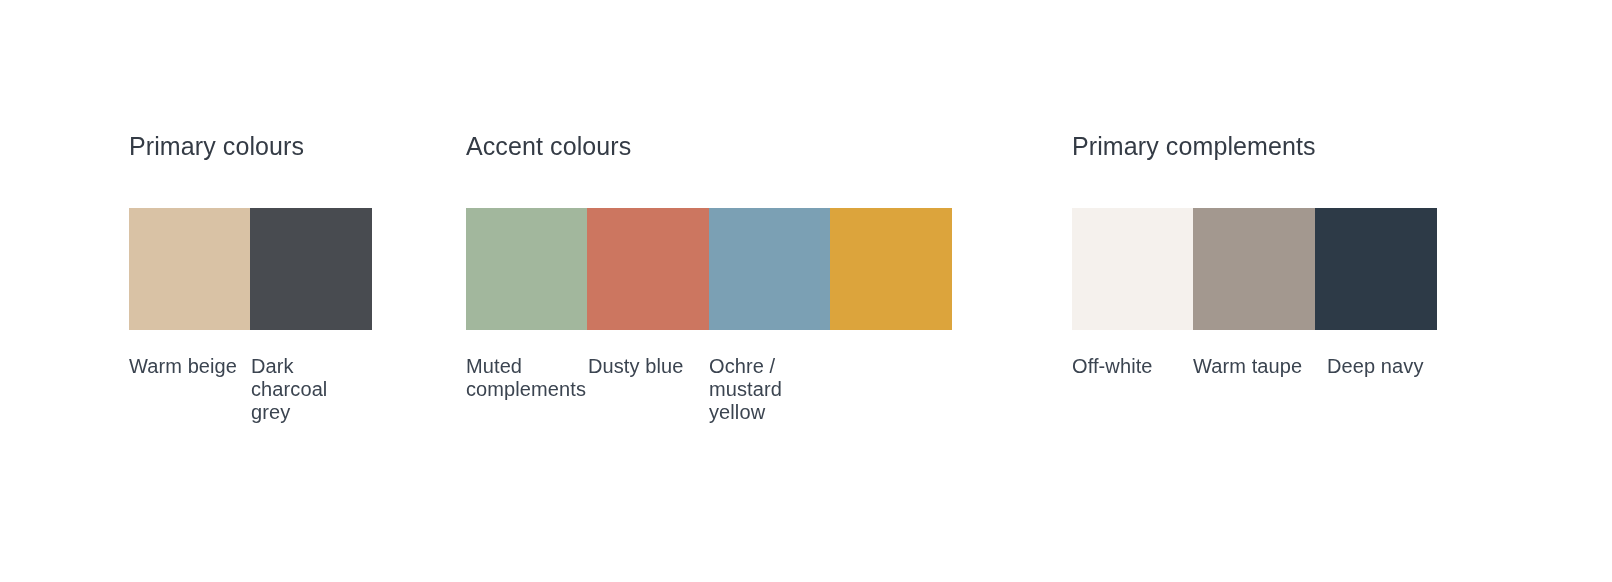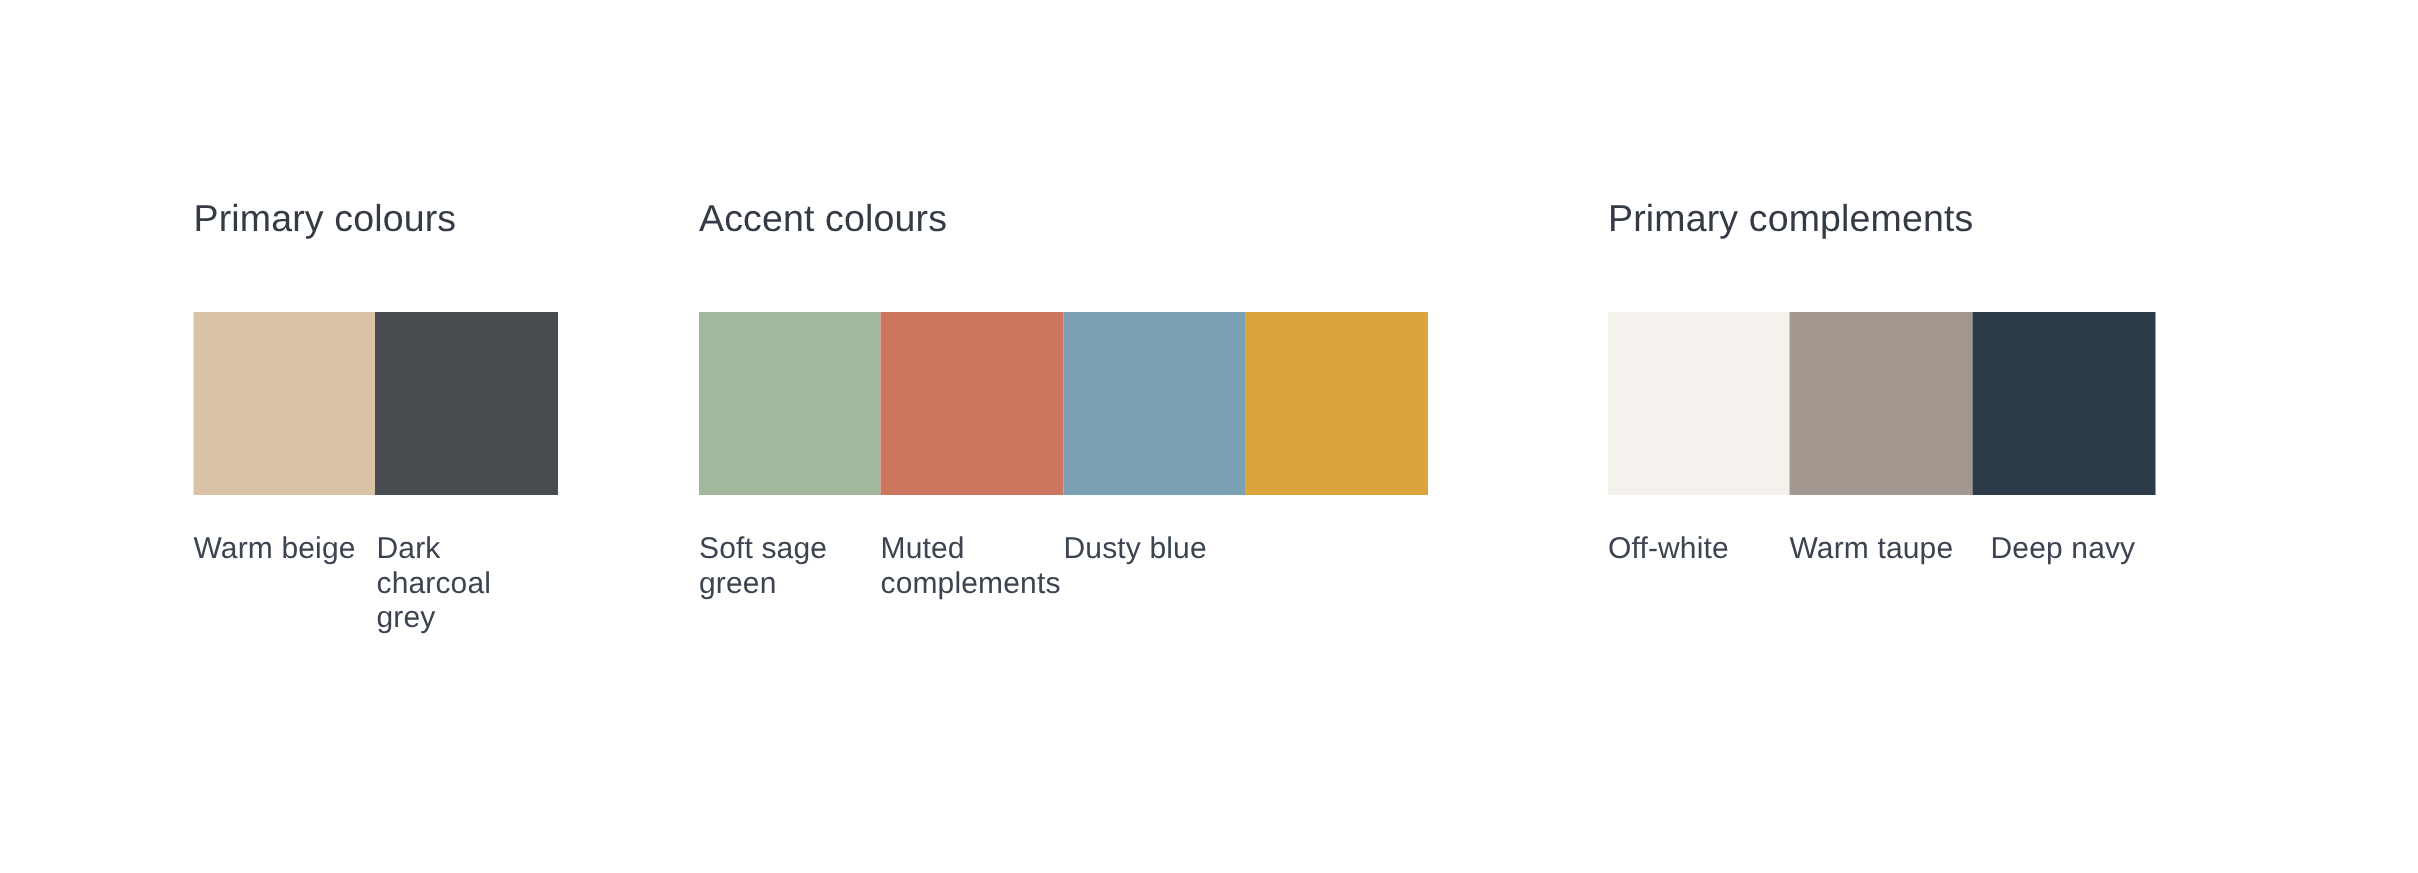--- a/index.html
+++ b/index.html
@@ -92,23 +92,23 @@
 
   <section class="group" id="group-accent">
     <h2 class="group-heading">Accent colours</h2>
     <div class="swatch-strip">
       <div class="swatch" style="width:121px;background:#a2b79d;"></div>
       <div class="swatch" style="width:122px;background:#cc7660;"></div>
       <div class="swatch" style="width:121px;background:#7ba0b4;"></div>
       <div class="swatch" style="width:122px;background:#dca43c;"></div>
     </div>
     <div class="label-row">
-      <div class="swatch-label" style="width:121px;">Soft sage green</div>
       <div class="swatch-label" style="width:122px;">Muted complements</div>
       <div class="swatch-label" style="width:121px;">Dusty blue</div>
+      <div class="swatch-label" style="width:122px;">Ochre / mustard yellow</div>
     </div>
   </section>
 
   <section class="group" id="group-neutral">
     <h2 class="group-heading">Primary complements</h2>
     <div class="swatch-strip">
       <div class="swatch" style="width:121px;background:#f5f1ed;"></div>
       <div class="swatch" style="width:122px;background:#a3988f;"></div>
       <div class="swatch" style="width:122px;background:#2d3a47;"></div>
     </div>

